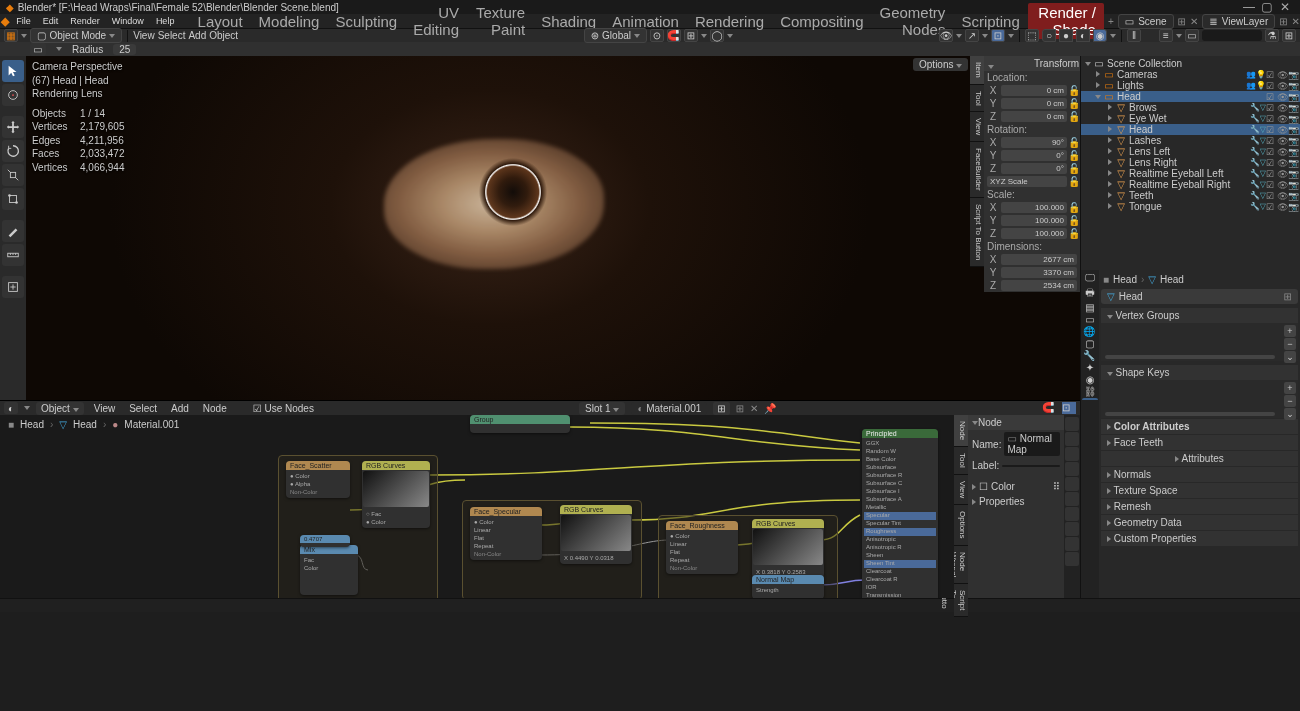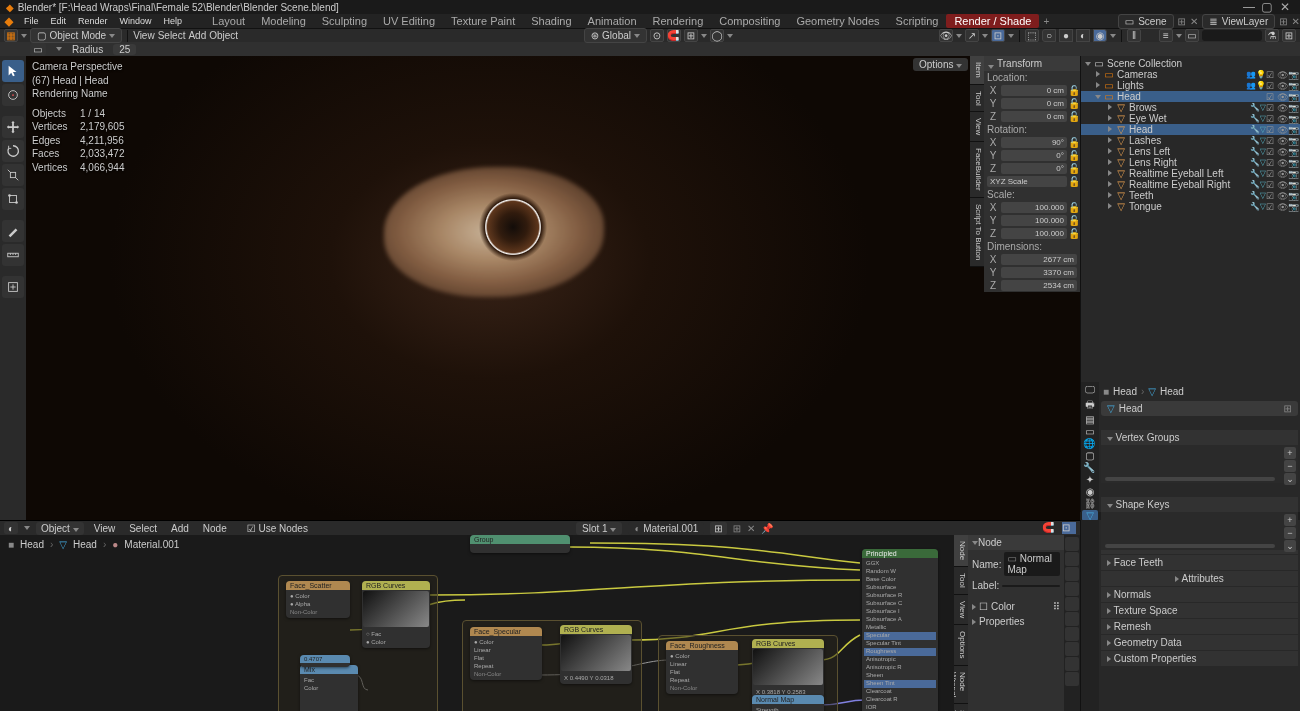--- a/index.html
+++ b/index.html
@@ -3,50 +3,50 @@
 <meta charset="utf-8">
 <style>
 * { margin:0; padding:0; box-sizing:border-box; font-family:"Segoe UI",Arial,sans-serif; font-size:10px; color:#ccc; }
 body { background:#1e1e1e; width:1300px; height:711px; overflow:hidden; position:relative; }
 .titlebar { height:14px; background:#1a1a1a; display:flex; align-items:center; padding:0 6px; font-size:9px; color:#888; }
 .titlebar .spacer { flex:1; }
 .titlebar .winbtn { width:18px; height:14px; display:flex; align-items:center; justify-content:center; color:#aaa; cursor:pointer; font-size:12px; }
 .menubar { height:14px; background:#232323; display:flex; align-items:center; }
 .menubar .logo { width:18px; display:flex; align-items:center; justify-content:center; color:#e87d0c; font-weight:bold; font-size:11px; }
 .menubar .mitem { padding:0 6px; font-size:9px; color:#ddd; cursor:pointer; }
-.menubar .wspace { padding:1px 8px; font-size:11px; color:#aaa; cursor:pointer; border-radius:2px;text-align:right; }
+.menubar .wspace { padding:1px 8px; font-size:15px; color:#aaa; cursor:pointer; border-radius:2px;text-align:right; }
 .menubar .wspace.active { background:#7f1d1d; color:#fff; }
 .menubar .add { padding:0 4px; color:#888; cursor:pointer; }
 .menubar .right { margin-left:auto; display:flex; align-items:center; gap:4px; }
 .menubar .scenebox { background:#2a2a2a; padding:1px 6px; border-radius:3px; font-size:9px; border:1px solid #444; display:flex; align-items:center; gap:4px; }
 .toolbar3d { height:14px; background:#2a2a2a; display:flex; align-items:center; padding:0 4px; gap:3px; border-top:1px solid #111; }
 .toolbar3d .dd { background:#333; padding:1px 6px; border-radius:3px; font-size:9px; border:1px solid #444; cursor:pointer; display:flex; align-items:center; gap:3px; }
 .toolbar3d .iconbtn { width:14px; height:13px; background:#333; border-radius:2px; display:flex; align-items:center; justify-content:center; cursor:pointer; border:1px solid #444; }
 .toolbar3d .sep { width:1px; height:12px; background:#111; margin:0 2px; }
 .subbar { height:14px; background:#303030; display:flex; align-items:center; padding:0 8px 0 30px; gap:10px; font-size:9px; }
 .subbar .radbox { background:#3a3a3a; padding:0 6px; border-radius:3px; font-size:9px; }
-.main { display:flex; height:464px; }
+.main { display:flex; height:344px; }
 .lefttools { width:26px; background:#2a2a2a; display:flex; flex-direction:column; padding-top:4px; gap:2px; align-items:center; }
 .lefttools .tool { width:22px; height:22px; background:#333; border-radius:3px; display:flex; align-items:center; justify-content:center; cursor:pointer; position:relative; }
 .lefttools .tool.active { background:#3a5f8a; }
 .lefttools .tool svg { width:14px; height:14px; }
 .lefttools .gap { height:6px; }
 .viewport { flex:1; position:relative; background:#000; overflow:hidden; }
 .render { width:100%; height:100%; background: radial-gradient(ellipse 380px 280px at 44% 44%, #3a2418 0%, #1e1109 42%, #0e0804 100%); position:relative; }
 .render::before { content:""; position:absolute; left:34%; top:24%; width:220px; height:130px; background:radial-gradient(ellipse at 48% 50%, #d8c2a6 0%, #b5926f 30%, #8c6548 55%, #5a3e2b 80%); border-radius:50% 45% 50% 45%; filter:blur(2px); opacity:0.9; }
 .render::after { content:""; position:absolute; left:42%; top:29%; width:88px; height:72px; background:radial-gradient(circle at 50% 50%, #0a0503 0%, #2a1508 25%, #5a3218 45%, #fff 48%, #2a1508 50%, transparent 60%); border-radius:50%; opacity:0.95; }
 .overlay-stats { position:absolute; left:6px; top:4px; font-size:9px; color:#eee; line-height:1.35; text-shadow:0 1px 2px #000; }
 .overlay-stats .r { display:flex; gap:6px; }
 .overlay-stats .l { min-width:42px; }
 .gizmo-nav { position:absolute; right:4px; top:4px; width:42px; height:42px; }
 .gizmo-nav .ball { position:absolute; width:10px; height:10px; border-radius:50%; font-size:7px; display:flex; align-items:center; justify-content:center; color:#222; font-weight:bold; }
 .sidetools { position:absolute; right:4px; top:52px; display:flex; flex-direction:column; gap:2px; }
 .sidetools .st { width:18px; height:18px; background:rgba(50,50,50,0.7); border-radius:3px; display:flex; align-items:center; justify-content:center; cursor:pointer; }
 .npanel { position:absolute; right:0; top:0; width:96px; background:#303030; font-size:8px; }
-.npanel .hdr { background:#3a3a3a; padding:2px 4px; font-size:8px; color:#ddd; display:flex; align-items:flex-end; }
+.npanel .hdr { background:#3a3a3a; padding:2px 4px; font-size:8px; color:#ddd; display:flex; align-items:flex-end;gap:37px; }
 .npanel .row { display:flex; padding:1px 2px; align-items:center; }
 .npanel .lbl { width:14px; text-align:center; color:#aaa; }
 .npanel .val { flex:1; background:#444; margin:0 1px; padding:1px 3px; text-align:right; border-radius:2px; font-size:8px; }
 .npanel .lock { width:10px; text-align:center; color:#888; }
 .vtabs { position:absolute; right:96px; top:0; width:14px; display:flex; flex-direction:column; }
 .vtabs .vt { writing-mode:vertical-rl; background:#2a2a2a; padding:6px 1px; font-size:8px; cursor:pointer; border-bottom:1px solid #111; text-align:center; }
 .vtabs .vt.active { background:#404040; }
 .vp-opts { position:absolute; right:112px; top:2px; font-size:9px; color:#aaa; background:#333; padding:1px 6px; border-radius:3px; cursor:pointer; }
 .outliner { width:220px; background:#282828; display:flex; flex-direction:column; border-left:1px solid #111; }
 .outliner .tree { flex:1; overflow:auto; padding:2px 0; font-size:9px; }
@@ -57,21 +57,21 @@
 .outliner .node .oname { flex:1; padding-left:2px; }
 .outliner .node .eyes { display:flex; gap:1px; }
 .outliner .node .ei { width:10px; height:10px; color:#999; font-size:9px; }
 .props { width:220px; background:#282828; border-left:1px solid #111; display:flex; }
 .props .ptabs { width:18px; background:#222; display:flex; flex-direction:column; padding-top:2px; gap:1px; }
 .props .ptab { width:16px; height:16px; display:flex; align-items:center; justify-content:center; cursor:pointer; border-radius:2px; margin-left:1px; }
 .props .ptab.active { background:#3a5f8a; }
 .props .pbody { flex:1; padding:2px; }
 .props .crumb { display:flex; gap:4px; padding:2px; font-size:8px; align-items:center; }
 .props .grpbox { background:#3a3a3a; border-radius:3px; padding:2px 6px; margin:2px 0; font-size:8px; display:flex; align-items:center; }
-.props .section { margin:14px 0; }
+.props .section { margin:4px 0; }
 .props .section .sh { background:#323232; padding:2px 6px; font-size:9px; color:#ddd; }
 .props .section .sbody { background:#2a2a2a; min-height:30px; position:relative; }
 .props .plusminus { position:absolute; right:2px; top:2px; display:flex; flex-direction:column; gap:1px; }
 .props .pm { width:12px; height:12px; background:#444; border-radius:2px; display:flex; align-items:center; justify-content:center; cursor:pointer; font-size:9px; }
 .nodeeditor { height:198px; background:#1e1e1e; border-top:1px solid #000; display:flex; position:relative; }
 .nodeeditor .ntoolbar { position:absolute; left:0; right:0; top:0; height:14px; background:#2a2a2a; display:flex; align-items:center; padding:0 4px; gap:6px; font-size:9px; z-index:5; }
 .nodeeditor .ntoolbar .nitem { padding:0 4px; cursor:pointer; }
 .nodeeditor .nbread { position:absolute; left:8px; top:18px; display:flex; gap:6px; font-size:9px; color:#bbb; z-index:5; align-items:center; }
 .nodeeditor .canvas { flex:1; position:relative; background:#1a1a1a; margin-top:14px; overflow:hidden; }
 .gnode { position:absolute; background:#303030; border-radius:4px; font-size:7px; box-shadow:0 1px 3px rgba(0,0,0,0.5); }
@@ -269,21 +269,21 @@
           <line x1="5" y1="8" x2="11" y2="8" stroke="#ccc"></line>
         </svg>
       </div>
   </div>
 
   <div class="viewport">
     <div class="render"></div>
     <div class="overlay-stats">
       <div>Camera Perspective</div>
       <div>(67) Head | Head</div>
-      <div>Rendering Name</div>
+      <div>Rendering Lens</div>
       <div style="height:6px;"></div>
       <div class="r">
           <span class="l">Objects</span>
           <span>1 / 14</span>
         </div>
       <div class="r">
           <span class="l">Vertices</span>
           <span>2,179,605</span>
         </div>
       <div class="r">
@@ -631,21 +631,21 @@
 <div style="display:flex;">
   <div class="nodeeditor" style="flex:1;">
     <div class="ntoolbar">
       <div class="iconbtn" style="width:14px;height:12px;background:#333;border-radius:2px;display:flex;align-items:center;justify-content:center;">◐</div>
       <i class="tri d"></i>
       <div class="dd" style="background:#333;padding:1px 5px;border-radius:3px;"><span>Object</span> <i class="tri d"></i></div>
       <span class="nitem">View</span>
       <span class="nitem">Select</span>
       <span class="nitem">Add</span>
       <span class="nitem">Node</span>
-      <span style="margin-left:10px;text-align:center;">☑ <span>Use Nodes</span></span>
+      <span style="margin-left:16px;text-align:center;">☑ <span>Use Nodes</span></span>
       <div style="flex:1;"></div>
       <div class="dd" style="background:#333;padding:1px 6px;border-radius:3px;"><span>Slot 1</span> <i class="tri d"></i></div>
       <div class="dd" style="background:#2a2a2a;padding:1px 6px;border-radius:3px;"><span style="color:#888;">◐</span> <span>Material.001</span></div>
       <span style="background:#333;padding:1px 4px;border-radius:2px;">⊞</span>
       <span style="color:#888;">⊞</span>
       <span style="color:#888;">✕</span>
       <span style="color:#888;">📌</span>
       <div style="flex:1;"></div>
       <div class="iconbtn" style="width:14px;height:12px;">🧲</div>
       <div class="iconbtn" style="width:14px;height:12px;background:#4a6a9a;">⊡</div>

